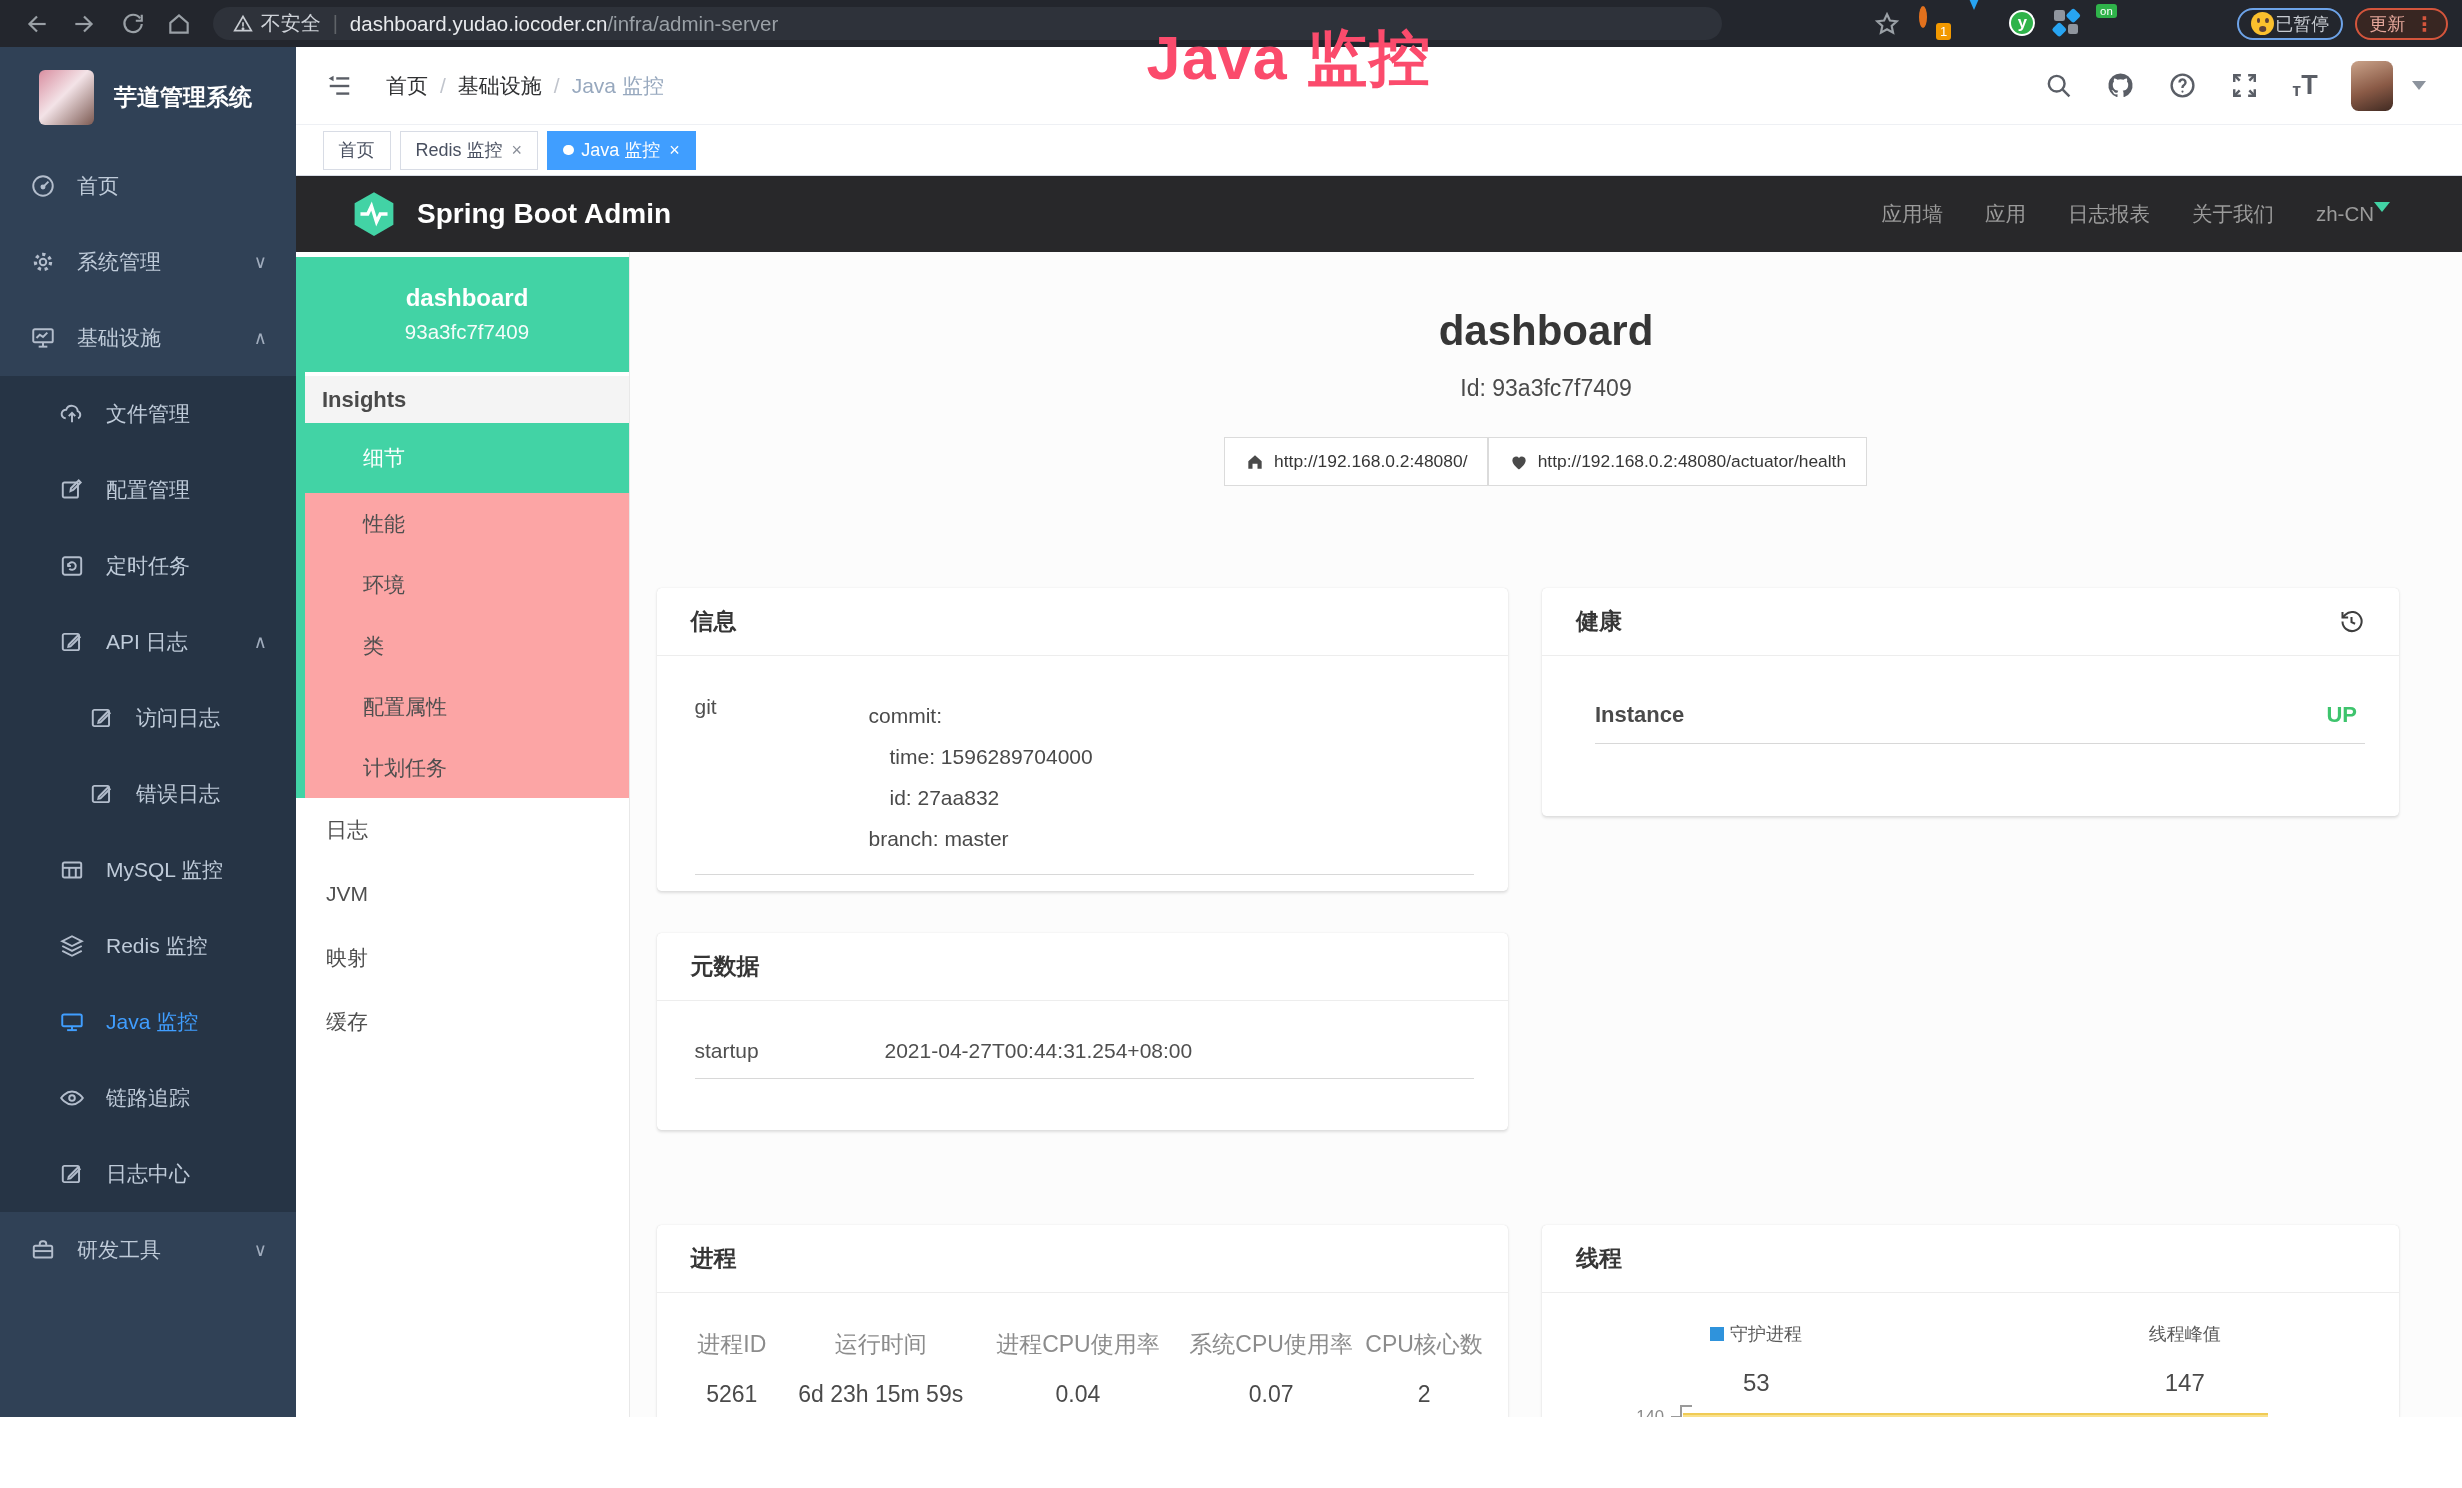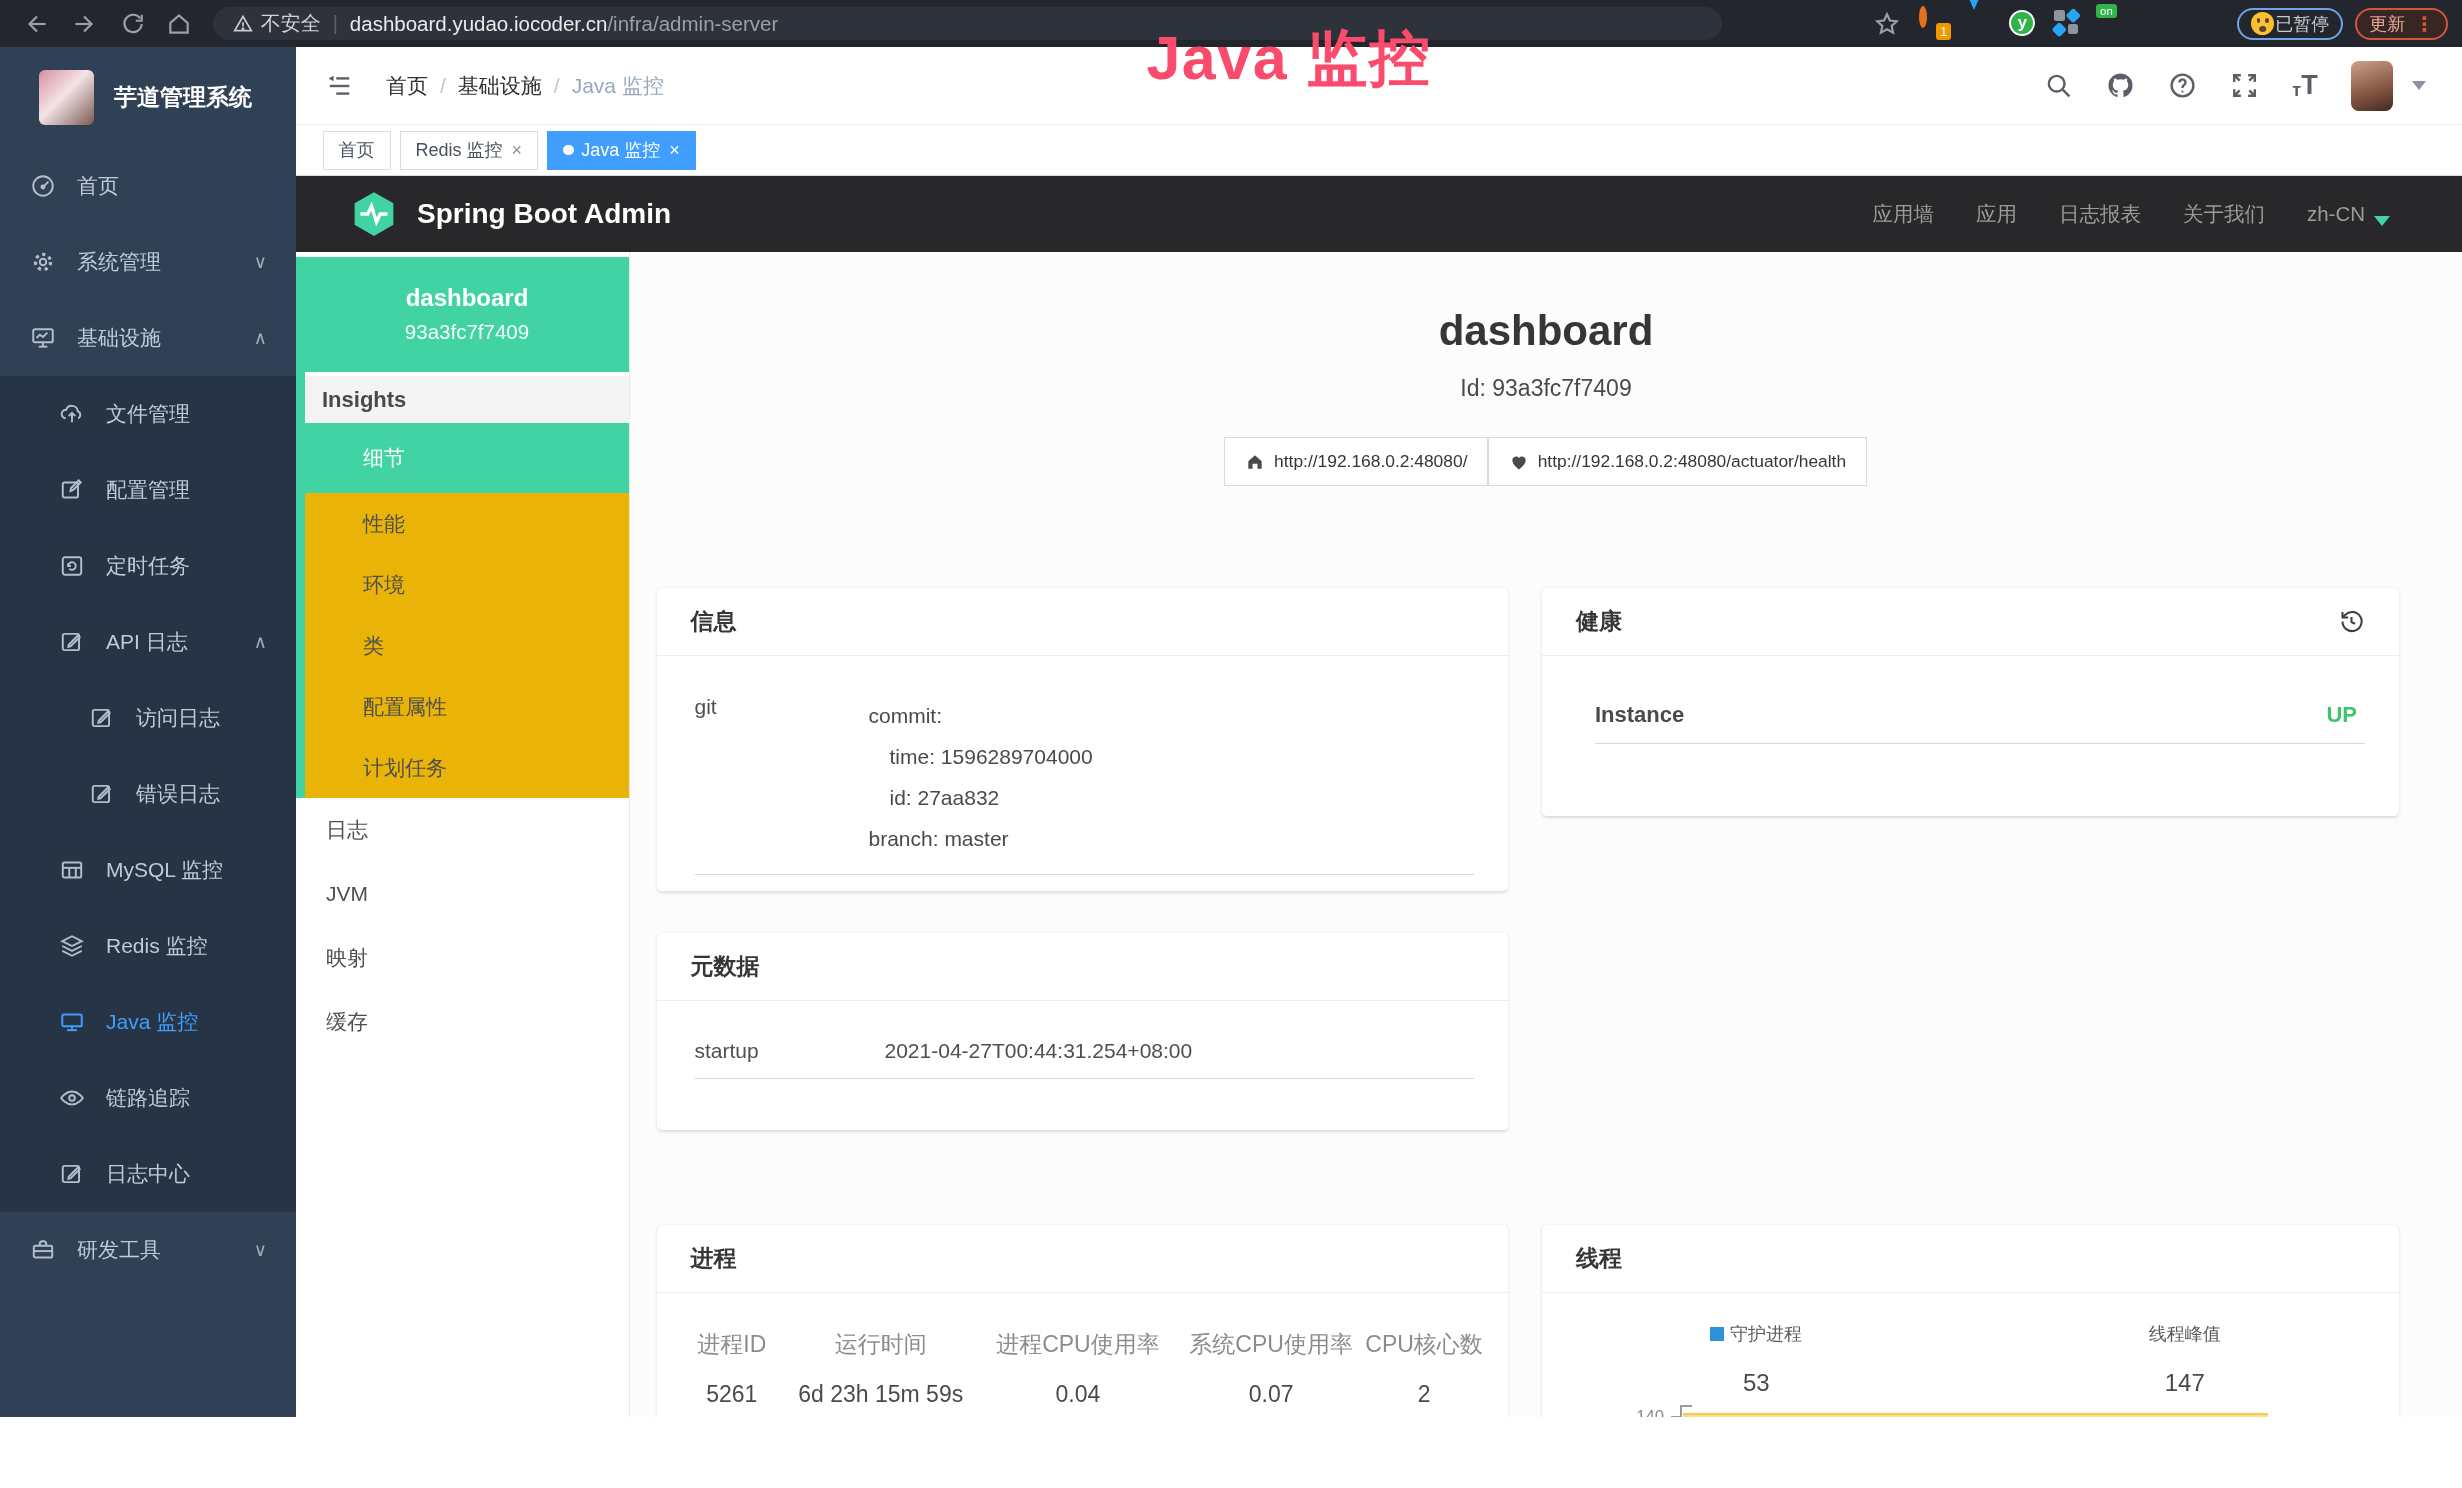--- a/index.html
+++ b/index.html
@@ -104,35 +104,35 @@
   .tag.active .dot { display:inline-block; }
   .tag.active .x { color:#fff; }
 
   
   .sba-nav { height:76px; background:#28282a; display:flex; align-items:center;
     padding:0 72px 0 53px; }
   .sba-logo { width:50px; height:50px; flex:0 0 auto; }
   .sba-brand { color:#fff; font-size:28px; font-weight:700; margin-left:18px; }
   .sba-links { margin-left:auto; display:flex; align-items:center; gap:42px; }
   .sba-link { color:#9b9b9b; font-size:20.5px; cursor:pointer; }
-  .sba-lang { display:flex; align-items:flex-end; gap:9px; }
+  .sba-lang { display:flex; align-items:flex-start; }
   .caret-green { width:0; height:0; border-left:8.3px solid transparent; border-right:8.3px solid transparent;
     border-top:10px solid #42d3a5; }
 
   
   .sba-body { position:absolute; left:0; top:205px; right:0; bottom:0; display:flex; }
   .sba-side { width:334px; background:#fff; border-right:0.8px solid #e8e8e8; flex:0 0 auto; }
   .ins-zone { border-left:9px solid #42d3a5; margin-top:4.6px; }
   .sba-side-head { background:#42d3a5; height:115px; display:flex; flex-direction:column;
     align-items:center; justify-content:center; color:#fff; margin-left:-9px; padding-left:9px; }
   .sba-app-name { font-size:24px; font-weight:700; }
   .sba-app-id { font-size:20.5px; margin-top:7.6px; opacity:.95; }
   .ins-label { height:47px; background:#f4f4f4; display:flex; align-items:center;
     padding-left:17px; font-size:22px; font-weight:700; color:#4a4a4a; margin-top:4.6px; }
-  .ins-item { height:61px; background:#eab308; display:flex; align-items:center;
+  .ins-item { height:61px; background:#fca5a5; display:flex; align-items:center;
     padding-left:58px; font-size:21px; color:#4f4f4f; cursor:pointer; }
   .ins-item.first { height:70px; }
   .ins-item.active { background:#42d3a5; color:#fff; }
   .side-item { height:64px; display:flex; align-items:center; padding-left:30px;
     font-size:21px; color:#4f4f4f; cursor:pointer; background:#fff; }
 
   .sba-main { flex:1; position:relative; background:#fcfcfc; overflow:hidden; }
   .main-title { text-align:center; margin-top:55px; font-size:42px; font-weight:700; color:#363636; }
   .main-id { text-align:center; margin-top:20px; font-size:23px; color:#4a4a4a; }
   .link-row { display:flex; justify-content:center; margin-top:35px; }

